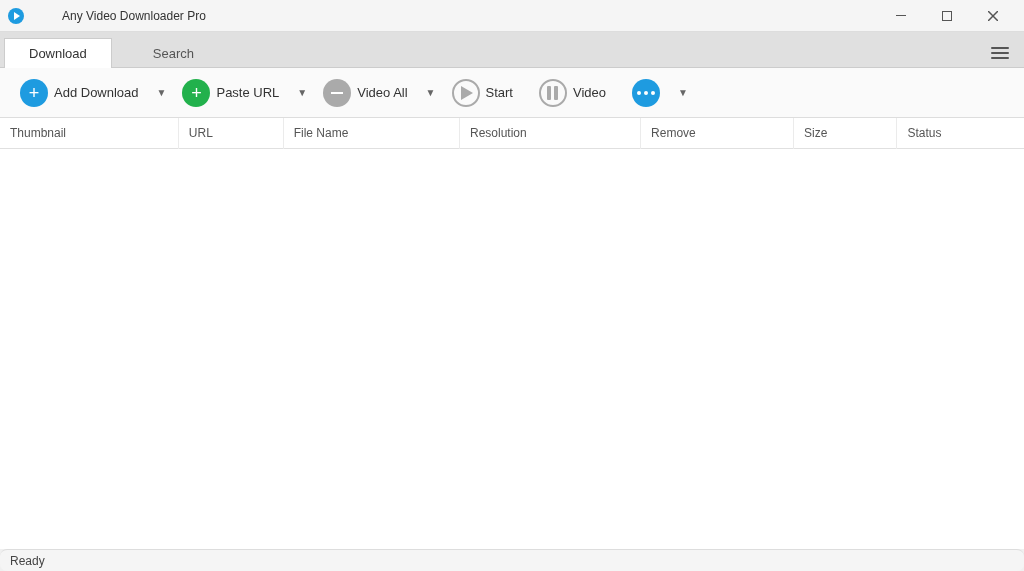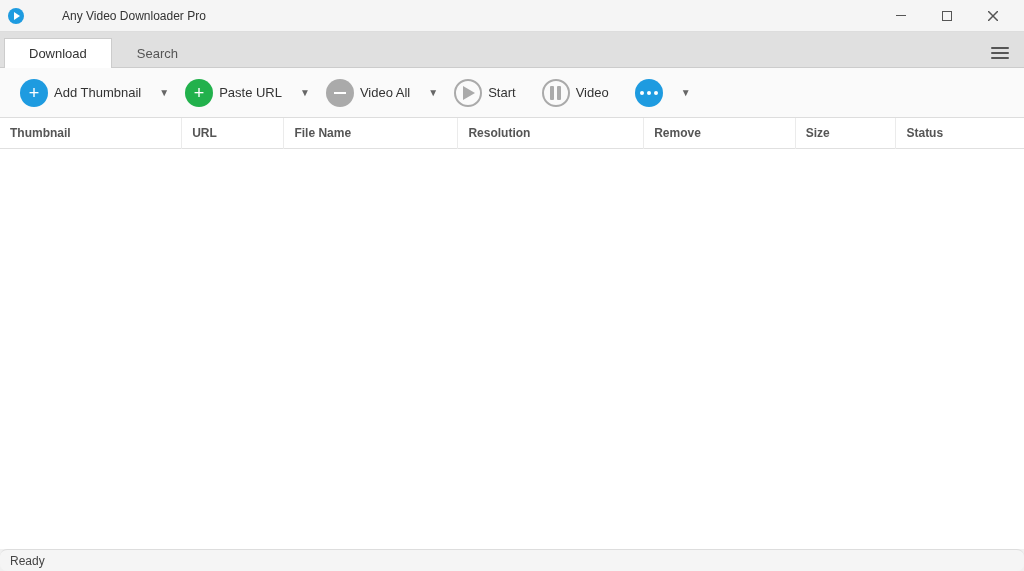--- a/index.html
+++ b/index.html
@@ -57,20 +57,21 @@
     
     .tab-bar {
       display: flex;
       align-items: flex-end;
       background: #e0e0e0;
       height: 36px;
       padding: 0 4px;
       flex-shrink: 0;
       border-bottom: 1px solid #ccc;
       position: relative;
+      gap: 16px;
     }
     .tab {
       height: 30px;
       padding: 0 24px;
       display: flex;
       align-items: center;
       font-size: 13px;
       cursor: pointer;
       border: 1px solid transparent;
       border-bottom: none;
@@ -211,21 +212,21 @@
     .data-table {
       width: 100%;
       border-collapse: collapse;
     }
     .data-table thead tr {
       border-bottom: 1px solid #e0e0e0;
     }
     .data-table th {
       text-align: left;
       padding: 8px 10px;
-      font-weight: 700;
+      font-weight: 400;
       color: #555;
       font-size: 12px;
       background: #fff;
       border-right: 1px solid #ebebeb;
       white-space: nowrap;
     }
     .data-table th:last-child { border-right: none; }
     .data-table tbody { height: 100%; }
 
     
@@ -288,21 +289,21 @@
     <span></span>
   </button>
 </div>
 
 <div class="toolbar">
 
   <button class="toolbar-btn">
     <div class="btn-circle blue">
       <span class="icon-plus">+</span>
     </div>
-    <span>Add Thumbnail</span>
+    <span>Add Download</span>
   </button>
   <span class="dropdown-arrow">▼</span>
 
   <button class="toolbar-btn">
     <div class="btn-circle green">
       <span class="icon-plus">+</span>
     </div>
     <span>Paste URL</span>
   </button>
   <span class="dropdown-arrow">▼</span>

